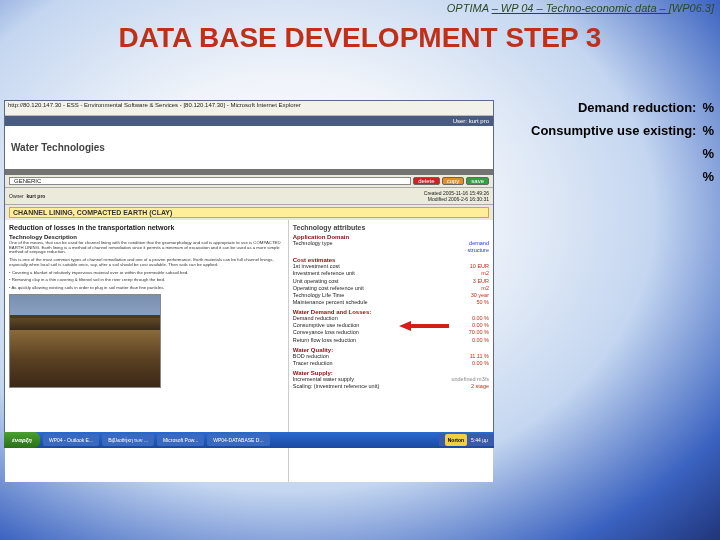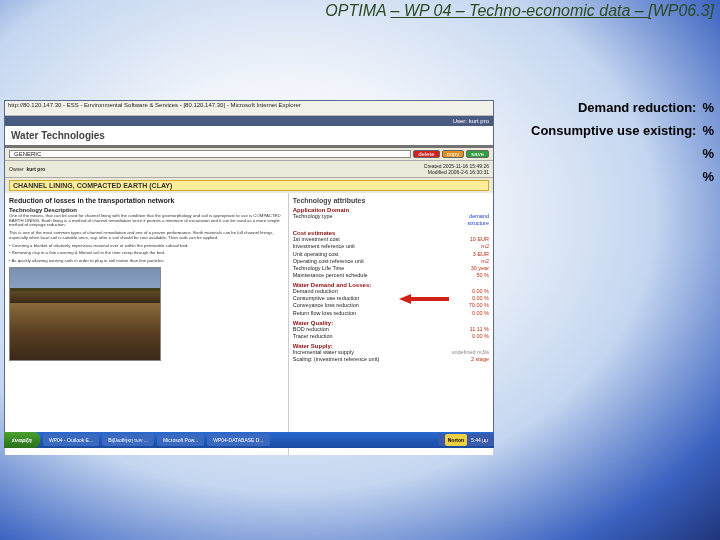--- a/index.html
+++ b/index.html
@@ -13,21 +13,21 @@
   .slide {
     width: 720px;
     height: 540px;
     background: radial-gradient(ellipse at 40% 40%, #ffffff 0%, #f0f4fa 30%, #c4d6f0 60%, #3a62c0 85%, #20357a 100%);
     position: relative;
   }
   .header-note {
     position: absolute;
     top: 2px;
     right: 6px;
-    font-size: 16px;
+    font-size: 11px;
     font-style: italic;
     color: #2a4a22;
   }
   .header-note u { text-decoration: underline; }
   .title {
     position: absolute;
     top: 22px;
     left: 50%;
     transform: translateX(-50%);
     font-size: 28px;
@@ -68,22 +68,22 @@
     background: #4a5b80;
     height: 10px;
     color: #fff;
     font-size: 6px;
     padding: 0 4px;
     text-align: right;
     line-height: 10px;
   }
   .shot .heading {
     background: #fff;
-    padding: 4px 6px;
-    border-bottom: 3px solid #737373;
+    padding: 16px 6px;
+    border-bottom: 6px solid #737373;
   }
   .shot .heading h1 {
     margin: 0;
     font-size: 10px;
     font-weight: bold;
     color: #444;
   }
   .shot .toolbar {
     display: flex;
     gap: 2px;
@@ -275,20 +275,21 @@
 </style>
 </head>
 <body>
 
 <div class="slide">
 
   <div class="header-note">
     <span>OPTIMA </span><u>– WP 04 – Techno-economic data – </u><span>[WP06.3]</span>
   </div>
 
+  <div class="title">DATA BASE DEVELOPMENT STEP 3</div>
 
   <div class="shot">
     <div class="addr">http://80.120.147.30 - ESS - Environmental Software &amp; Services - [80.120.147.30] - Microsoft Internet Explorer</div>
     <div class="topstrip">User: kurt pro</div>
     <div class="heading">
       <h1>Water Technologies</h1>
     </div>
     <div class="toolbar">
       <div class="sel">GENERIC</div>
       <div class="btn del">delete</div>

